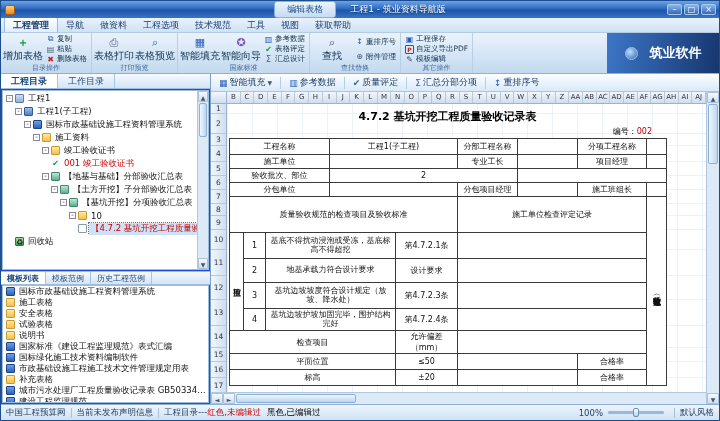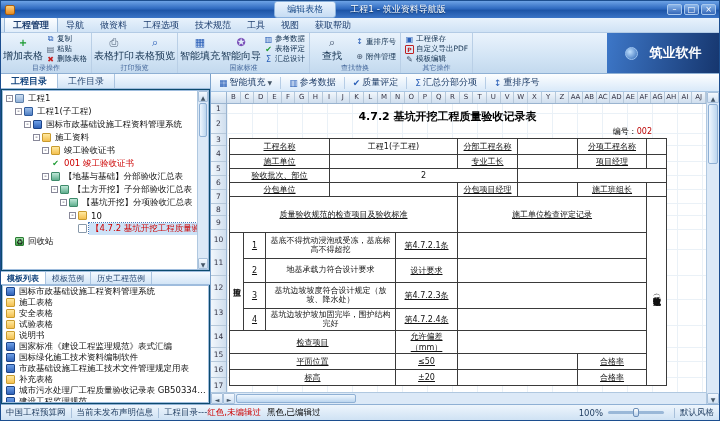--- a/index.html
+++ b/index.html
@@ -38,21 +38,21 @@
   .icon-purple{color:#7a4fb8;}
   .icon-gray{color:#44566e;}
   .icon-pdf{color:#c02020;font-size:6px;font-weight:bold;border:1px solid #c02020;border-radius:1px;padding:0 1px;}
   .brand{margin-left:auto;width:112px;background:linear-gradient(100deg,#3d77c8,#16366e);display:flex;align-items:center;justify-content:center;gap:12px;color:#fff;font-weight:bold;font-size:13px;}
   .brand-logo{width:13px;height:13px;border-radius:50%;background:radial-gradient(circle at 35% 35%,#bfe0ff,#2a64b4);border:1px solid #9cc2ee;}
 
   
   .main{flex:1;display:flex;min-height:0;}
 
   
-  .left{width:210px;flex:none;display:flex;flex-direction:column;border-right:1px solid #7ba2cc;background:#0c4a6e;min-height:0;}
+  .left{width:210px;flex:none;display:flex;flex-direction:column;border-right:1px solid #7ba2cc;background:#1d4ed8;min-height:0;}
   .dir-tabs{height:15px;flex:none;display:flex;background:linear-gradient(#f4f9ff,#d3e5f6);border-bottom:1px solid #9ebcdd;}
   .dir-tab{padding:1px 10px;font-size:9px;color:#2a4a74;border-right:1px solid #aac4e0;}
   .dir-tab.active{background:#fff;font-weight:bold;color:#14457e;}
   .tree-area{flex:1;display:flex;min-height:0;margin:1px;border:1px solid #9ebcdd;background:#fff;}
   .tree{flex:1;overflow:hidden;padding-top:1px;}
   .tree-item{display:flex;align-items:center;height:13px;white-space:nowrap;overflow:hidden;cursor:default;}
   .tree-item.selected .tlabel{background:#cde2f7;outline:1px dotted #4a7ab8;}
   .expander{width:7px;height:7px;border:1px solid #889;background:#fff;font-size:7px;line-height:5px;text-align:center;margin-right:2px;flex:none;color:#334;}
   .ticon{width:9px;height:9px;margin-right:2px;flex:none;border-radius:1px;font-size:8px;line-height:9px;text-align:center;}
   .ic-folder{background:linear-gradient(#ffe9a0,#f4c050);border:1px solid #c99b2e;}
@@ -100,21 +100,21 @@
   .vsb .sb-btn{width:10px;}
   .vsb .sb-thumb-v{height:34px;}
 
   
   .formwrap{position:absolute;left:2px;top:4px;width:437px;z-index:3;}
   .ftitle{text-align:center;font-size:11px;font-weight:bold;height:18px;line-height:18px;color:#000;}
   .fnum{text-align:right;font-size:8px;height:12px;line-height:12px;padding-right:14px;color:#000;}
   .fnum .num{color:#bb0000;}
   table.form{border-collapse:collapse;width:437px;table-layout:fixed;background:#fff;}
   table.form td{border:1px solid #3a3a3a;font-size:8px;padding:0 1px;color:#111;overflow:hidden;vertical-align:middle;}
-  td.lab{text-align:center;text-decoration:underline;}
+  td.lab{text-align:center;}
   td.val{text-align:center;}
   td.itemtxt{font-size:7.5px;line-height:8.5px;text-align:center;}
   td.vert{writing-mode:vertical-rl;text-align:center;font-size:7px;line-height:9px;padding:1px 0;letter-spacing:0;}
 
   
   .status{height:16px;flex:none;background:linear-gradient(#eef5fc,#cfe2f4);border-top:1px solid #8fb0d4;display:flex;align-items:center;font-size:8.5px;color:#1c3a5e;padding:0 5px;}
   .status-sep{width:1px;height:10px;background:#a8c0da;margin:0 5px;}
   .legend-red{color:#cc0000;}
   .legend-black{color:#000;}
   .zoomtrack{width:56px;height:3px;background:#9ab8d8;border-radius:2px;position:relative;margin:0 5px;}

